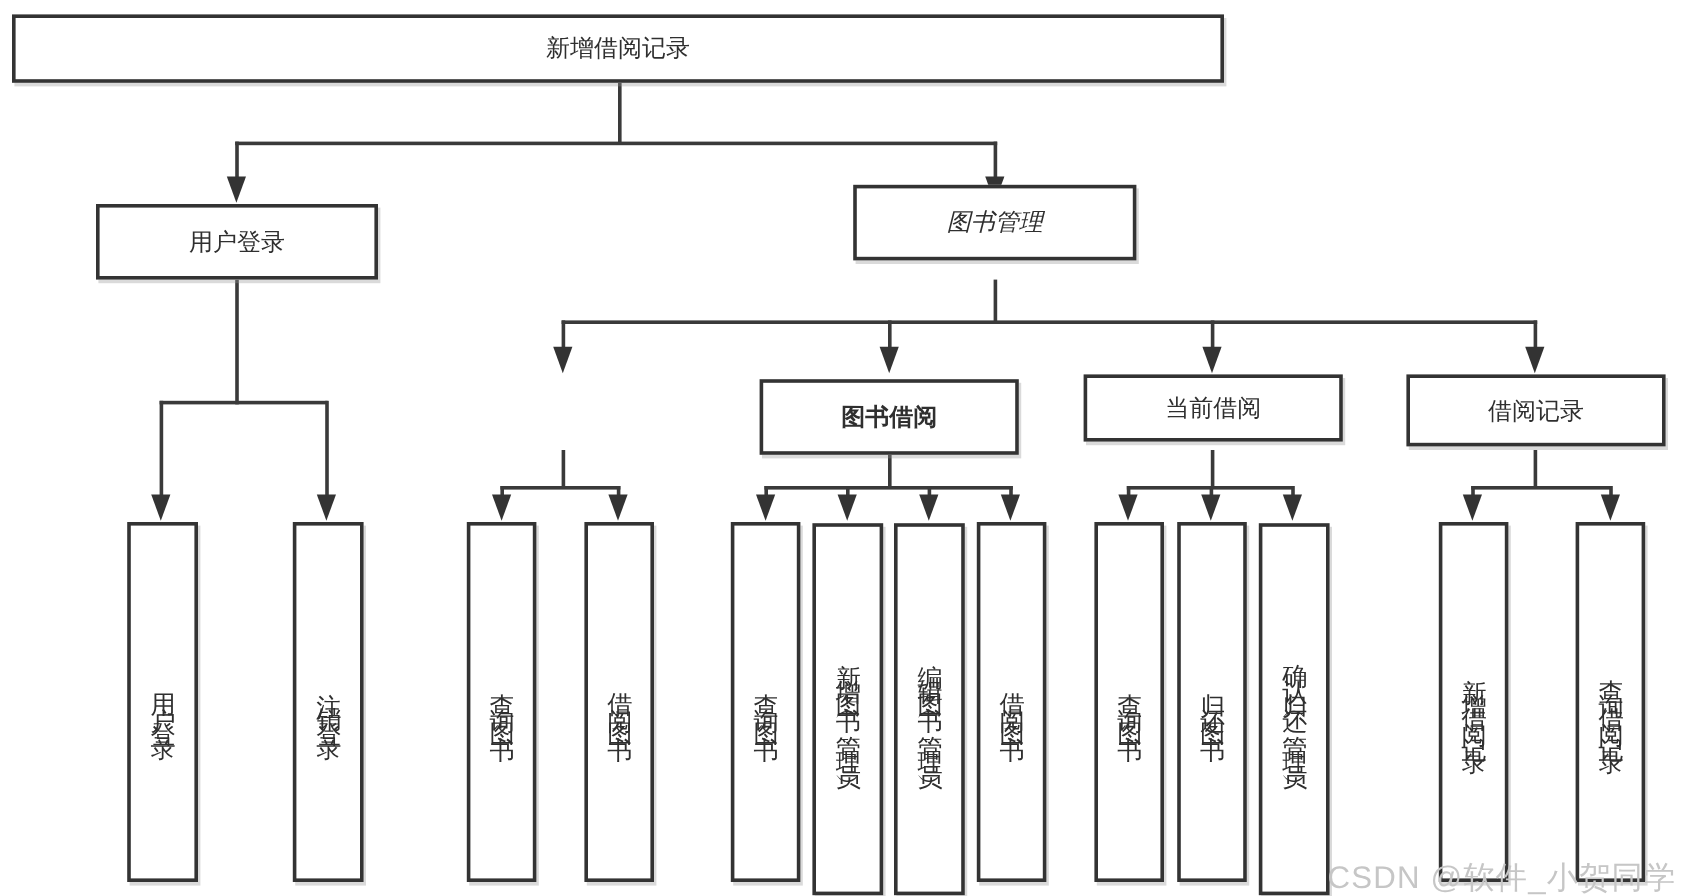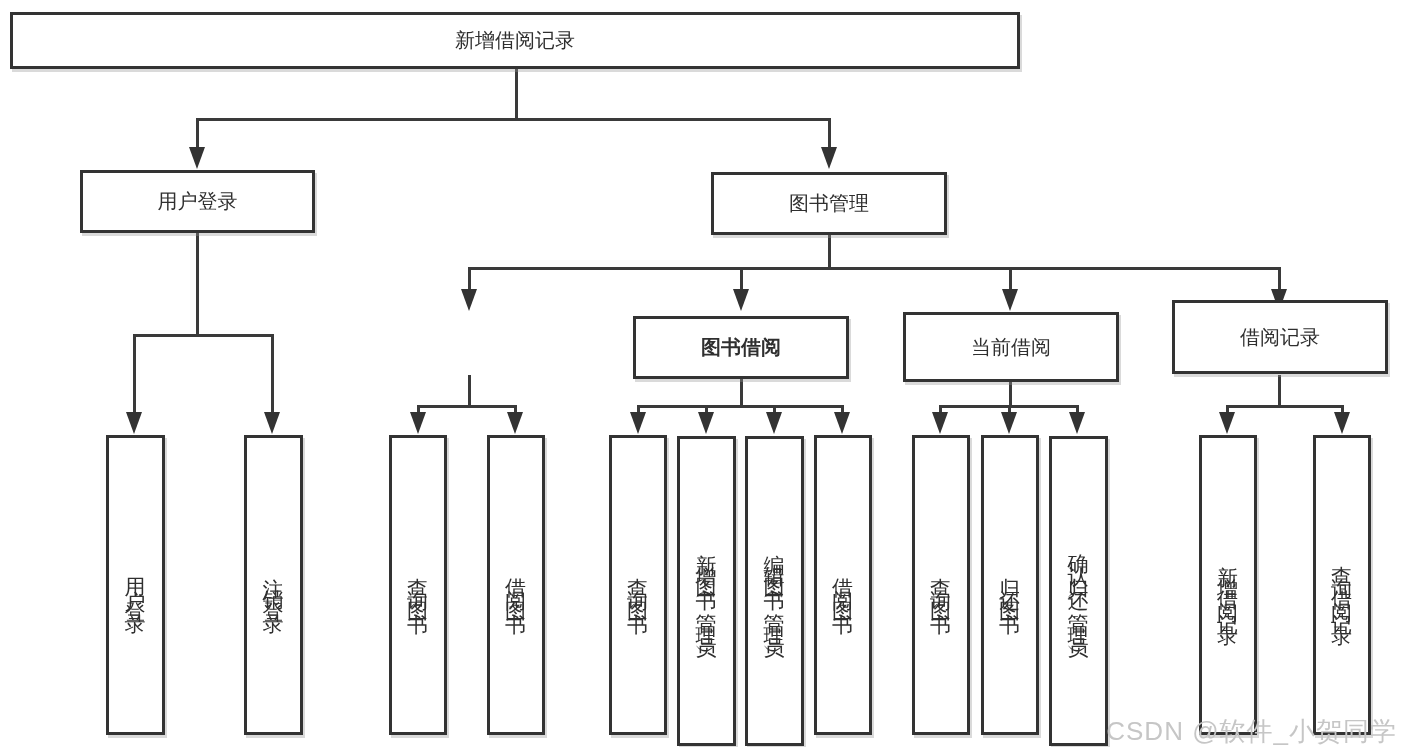--- a/index.html
+++ b/index.html
@@ -61,21 +61,21 @@
   <div class="vline" style="left:515px;top:69px;height:51px;"></div>
   <div class="hline" style="left:196px;top:118px;width:635px;"></div>
   <div class="vline" style="left:196px;top:118px;height:34px;"></div>
   <div class="arrow" style="left:189px;top:147px;"></div>
   <div class="vline" style="left:828px;top:118px;height:34px;"></div>
   <div class="arrow" style="left:821px;top:147px;"></div>
 
   <div class="box" style="left:80px;top:170px;width:235px;height:63px;">
     <span>用户登录</span>
   </div>
-  <div class="box" style="left:711px;top:172px;width:236px;height:63px;">
+  <div class="box" style="left:711px;top:154px;width:236px;height:63px;font-style:italic;">
     <span>图书管理</span>
   </div>
 
   <div class="vline" style="left:196px;top:233px;height:104px;"></div>
   <div class="hline" style="left:133px;top:334px;width:140px;"></div>
   <div class="vline" style="left:133px;top:334px;height:82px;"></div>
   <div class="arrow" style="left:126px;top:412px;"></div>
   <div class="vline" style="left:271px;top:334px;height:82px;"></div>
   <div class="arrow" style="left:264px;top:412px;"></div>
 
@@ -86,24 +86,24 @@
   <div class="vline" style="left:740px;top:267px;height:25px;"></div>
   <div class="arrow" style="left:733px;top:289px;"></div>
   <div class="vline" style="left:1009px;top:267px;height:25px;"></div>
   <div class="arrow" style="left:1002px;top:289px;"></div>
   <div class="vline" style="left:1278px;top:267px;height:25px;"></div>
   <div class="arrow" style="left:1271px;top:289px;"></div>
 
   <div class="box" style="left:633px;top:316px;width:216px;height:63px;font-weight:bold;">
     <span>图书借阅</span>
   </div>
-  <div class="box" style="left:903px;top:312px;width:216px;height:70px;">
+  <div class="box" style="left:903px;top:312px;width:216px;height:56px;">
     <span>当前借阅</span>
   </div>
-  <div class="box" style="left:1172px;top:300px;width:216px;height:74px;">
+  <div class="box" style="left:1172px;top:312px;width:216px;height:60px;">
     <span>借阅记录</span>
   </div>
 
   <div class="vline" style="left:468px;top:375px;height:32px;"></div>
   <div class="hline" style="left:417px;top:405px;width:100px;"></div>
   <div class="vline" style="left:417px;top:405px;height:12px;"></div>
   <div class="arrow" style="left:410px;top:412px;"></div>
   <div class="vline" style="left:514px;top:405px;height:12px;"></div>
   <div class="arrow" style="left:507px;top:412px;"></div>
 

